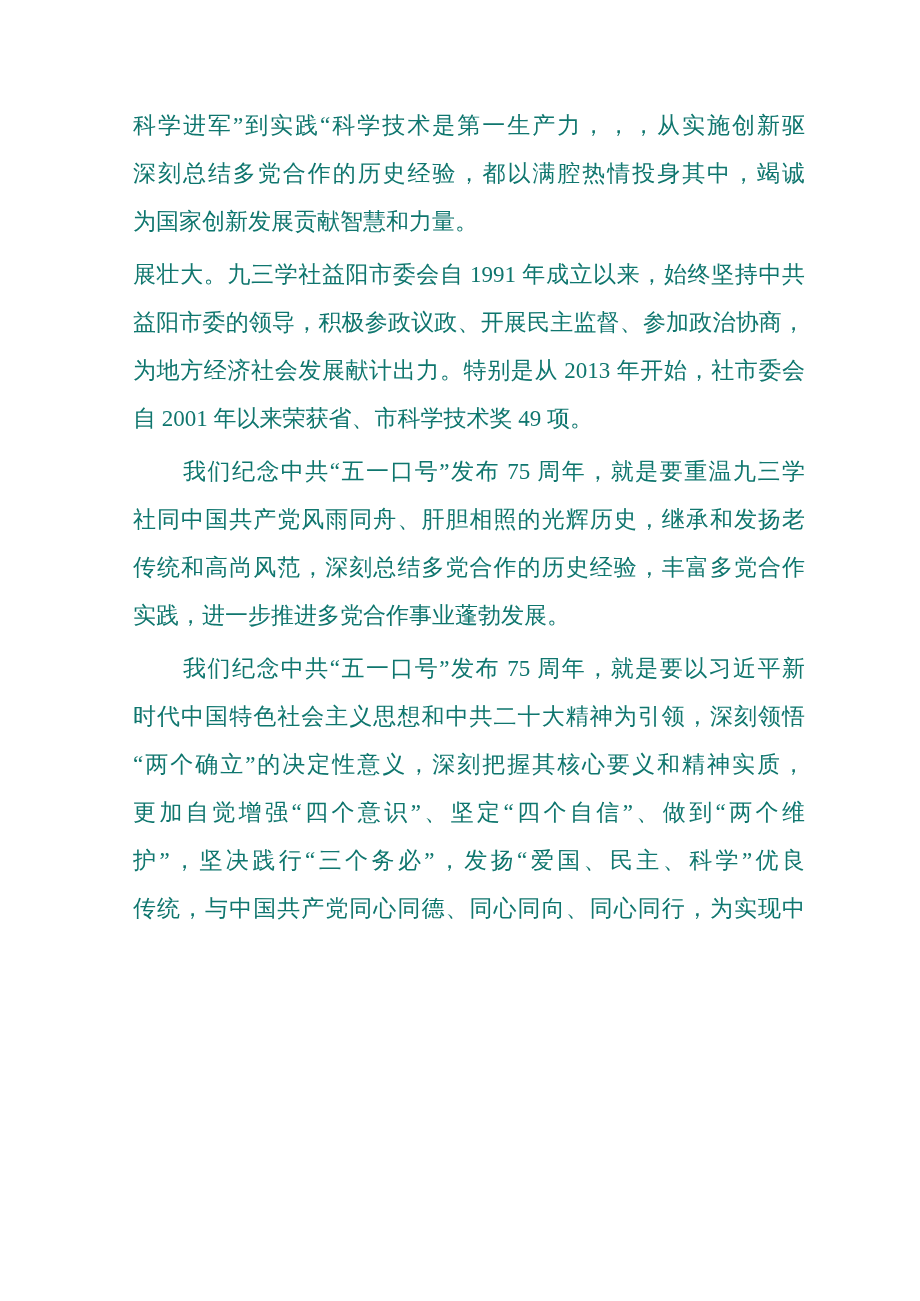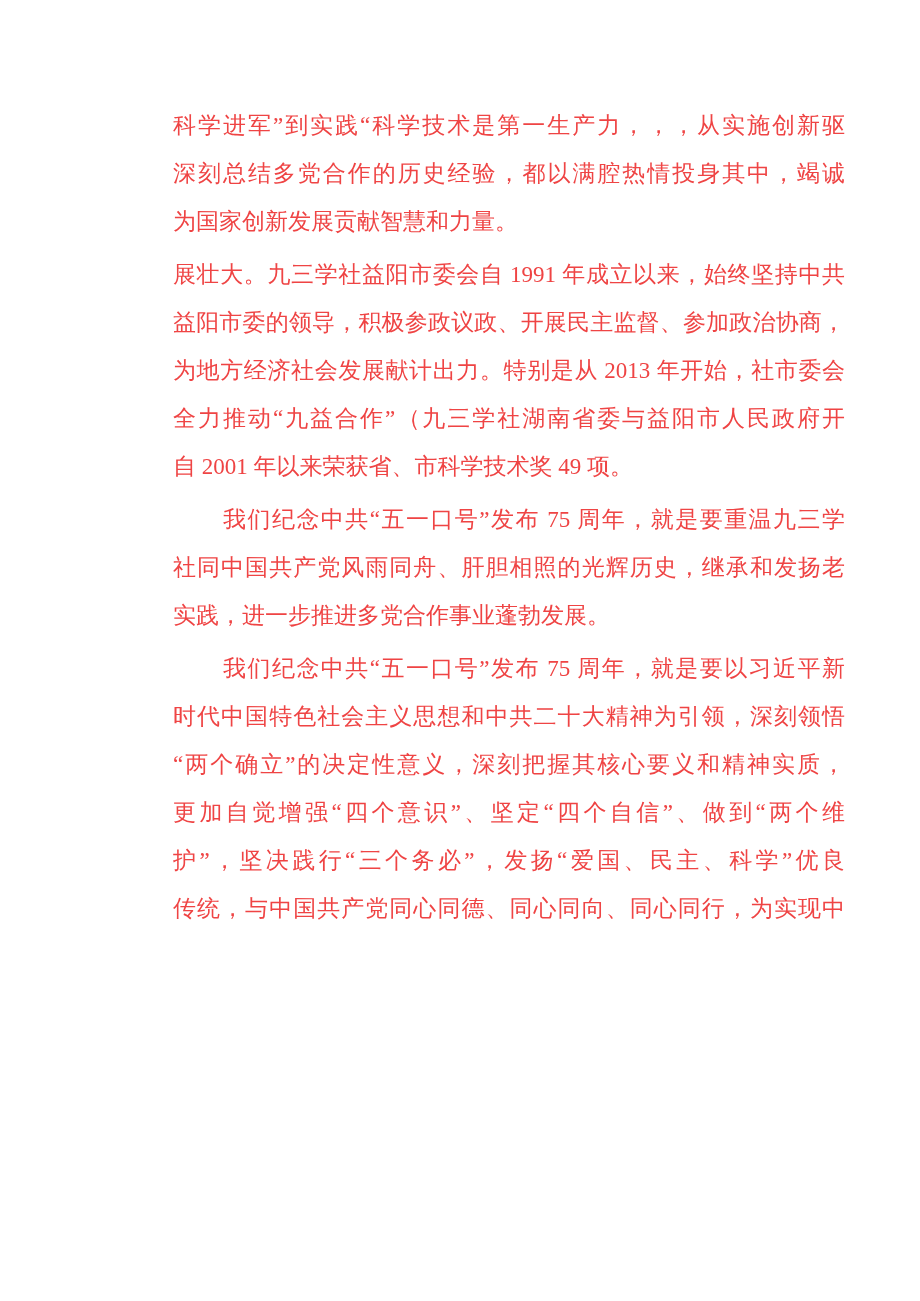--- a/index.html
+++ b/index.html
@@ -15,23 +15,22 @@
     overflow: hidden;
   }
   .body-text {
     position: absolute;
     left: 133px;
     top: 102px;
     width: 672px;
     font-family: "Liberation Serif", "DejaVu Serif", serif;
     font-size: 23px;
     line-height: 48px;
-    color: #ef4444;
+    color: #0f766e;
     font-weight: 400;
-    margin-left: 40px;
   }
   .para { margin: 0; }
   .para + .para { margin-top: 5px; }
   .line {
     text-align: justify;
     text-align-last: justify;
     white-space: nowrap;
     height: 48px;
   }
   .line.short {
@@ -48,26 +47,26 @@
   <div class="body-text">
       <div class="para">
         <div class="line">科学进军”到实践“科学技术是第一生产力，，，从实施创新驱</div>
         <div class="line">深刻总结多党合作的历史经验，都以满腔热情投身其中，竭诚</div>
         <div class="line short">为国家创新发展贡献智慧和力量。</div>
       </div>
       <div class="para">
         <div class="line">展壮大。九三学社益阳市委会自 1991 年成立以来，始终坚持中共</div>
         <div class="line">益阳市委的领导，积极参政议政、开展民主监督、参加政治协商，</div>
         <div class="line">为地方经济社会发展献计出力。特别是从 2013 年开始，社市委会</div>
-        <div class="line">全力推动“九益合作”（九三学社湖南省委与益阳市人民政府开</div>
         <div class="line short">自 2001 年以来荣获省、市科学技术奖 49 项。</div>
       </div>
       <div class="para">
         <div class="line indent">我们纪念中共“五一口号”发布 75 周年，就是要重温九三学</div>
         <div class="line">社同中国共产党风雨同舟、肝胆相照的光辉历史，继承和发扬老</div>
+        <div class="line">传统和高尚风范，深刻总结多党合作的历史经验，丰富多党合作</div>
         <div class="line short">实践，进一步推进多党合作事业蓬勃发展。</div>
       </div>
       <div class="para">
         <div class="line indent">我们纪念中共“五一口号”发布 75 周年，就是要以习近平新</div>
         <div class="line">时代中国特色社会主义思想和中共二十大精神为引领，深刻领悟</div>
         <div class="line">“两个确立”的决定性意义，深刻把握其核心要义和精神实质，</div>
         <div class="line">更加自觉增强“四个意识”、坚定“四个自信”、做到“两个维</div>
         <div class="line">护”，坚决践行“三个务必”，发扬“爱国、民主、科学”优良</div>
         <div class="line">传统，与中国共产党同心同德、同心同向、同心同行，为实现中</div>
       </div>

